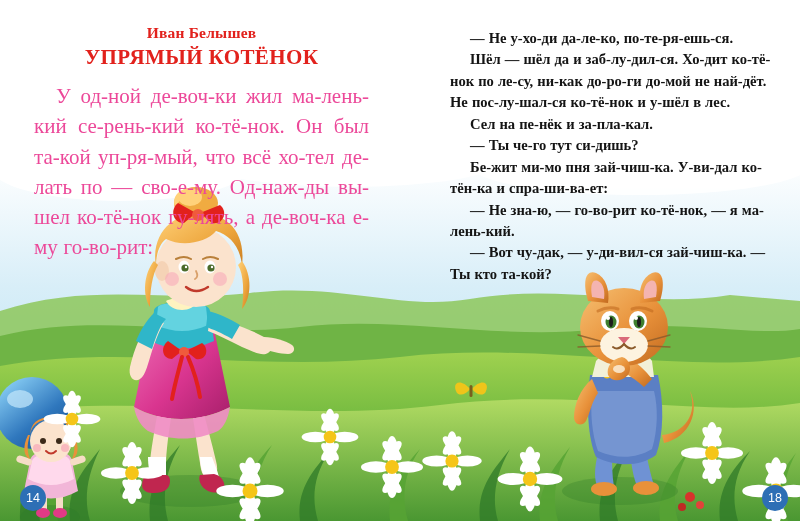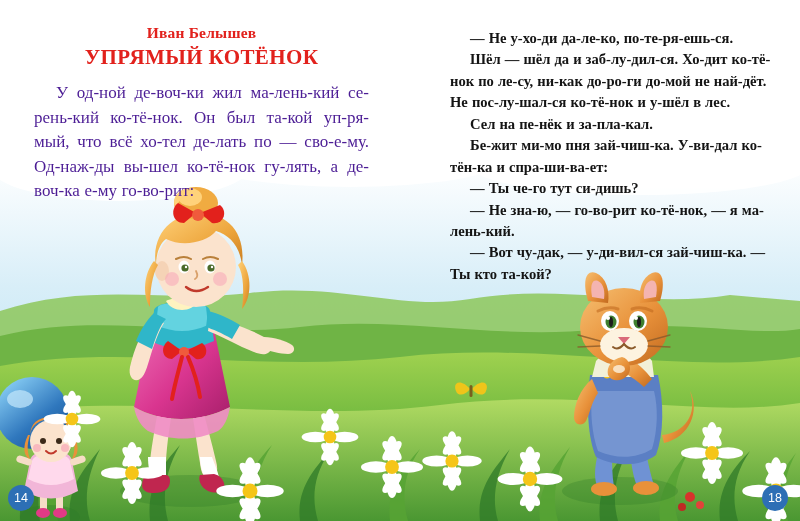--- a/index.html
+++ b/index.html
@@ -63,23 +63,23 @@
     font-size: 21px;
     color: #e2211c;
     text-align: center;
     letter-spacing: 0.4px;
     margin: 0 0 12px 0;
     line-height: 1.15;
     text-transform: none;
   }
   .para {
     font-family: "Liberation Serif", serif;
-    font-size: 17px;
+    font-size: 21px;
     line-height: 1.44;
-    color: #4c1d95;
+    color: #ec4899;
     margin: 0;
     text-align: justify;
     text-justify: inter-word;
     word-spacing: 0.5px;
   }
   .para.indent { text-indent: 22px; }
 
   .right-para {
     font-family: "Liberation Serif", serif;
     font-size: 14.6px;
@@ -101,21 +101,21 @@
     border-radius: 50%;
     background: #2d6fb5;
     color: #ffffff;
     font-family: "Liberation Sans", sans-serif;
     font-size: 12.5px;
     display: flex;
     align-items: center;
     justify-content: center;
     z-index: 60;
   }
-  .page-number.left  { left: 8px; }
+  .page-number.left  { left: 20px; }
   .page-number.right { right: 12px; }
 
   
   .illus {
     position: absolute;
     left: 0;
     right: 0;
     bottom: 0;
     height: 360px;
     z-index: 5;
@@ -501,21 +501,21 @@
     </div>
     <div class="page-number left">14</div>
   </div>
 
   <div class="page page-right">
     <div class="text-col text-right">
       <p class="right-para indent">— Не у-хо-ди да-ле-ко, по-те-ря-ешь-ся.</p>
       <p class="right-para indent">Шёл — шёл да и заб-лу-дил-ся. Хо-дит ко-тё-нок по ле-су, ни-как до-ро-ги до-мой не най-дёт.</p>
       <p class="right-para">Не пос-лу-шал-ся ко-тё-нок и у-шёл в лес.</p>
       <p class="right-para indent">Сел на пе-нёк и за-пла-кал.</p>
+      <p class="right-para indent">— Ты че-го тут си-дишь?</p>
       <p class="right-para indent">Бе-жит ми-мо пня зай-чиш-ка. У-ви-дал ко-тён-ка и спра-ши-ва-ет:</p>
-      <p class="right-para indent">— Ты че-го тут си-дишь?</p>
       <p class="right-para indent">— Не зна-ю, — го-во-рит ко-тё-нок, — я ма-лень-кий.</p>
       <p class="right-para indent">— Вот чу-дак, — у-ди-вил-ся зай-чиш-ка. — Ты кто та-кой?</p>
     </div>
     <div class="page-number right">18</div>
   </div>
 
 </div>
 
 </body></html>

